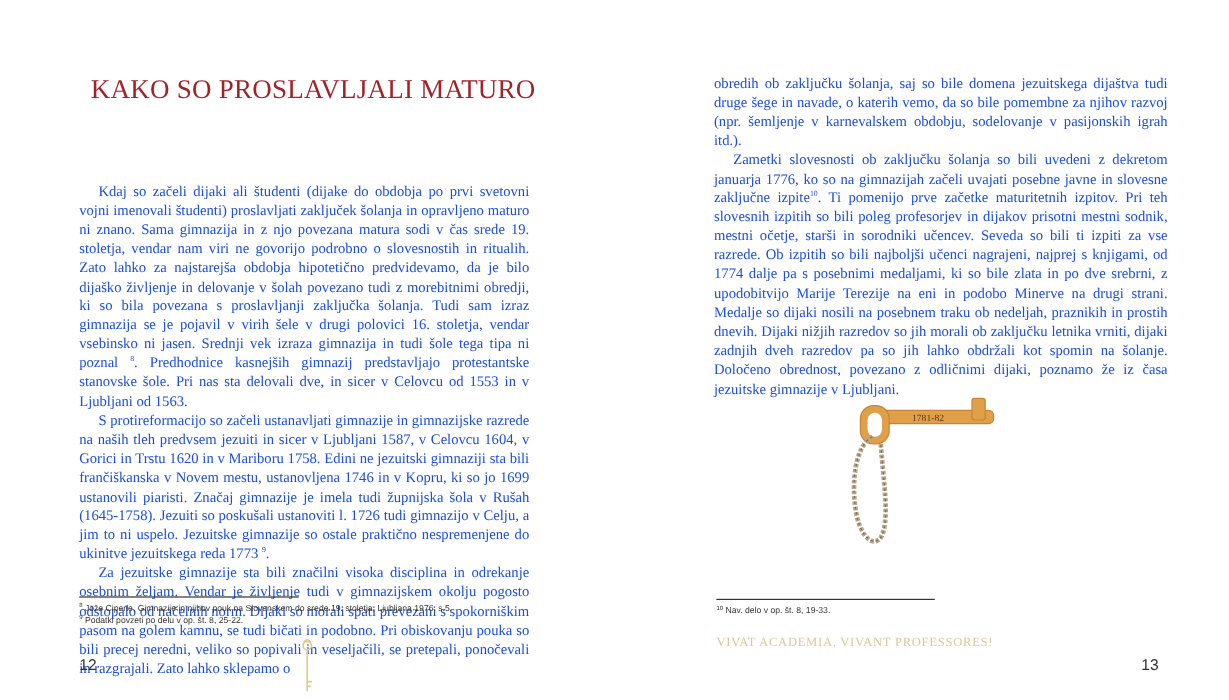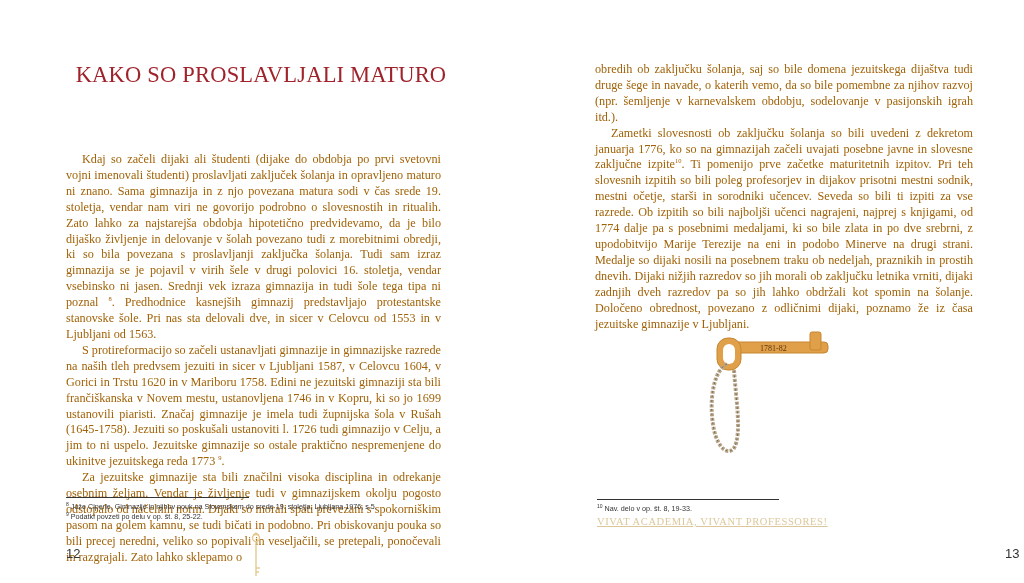--- a/index.html
+++ b/index.html
@@ -21,21 +21,21 @@
     font-family: "Liberation Serif", serif;
     font-size: 22.5px; line-height: 26px;
     letter-spacing: 0.2px;
   }
   .title span { display: block; }
 
   .body-text {
     position: absolute;
     font-size: 12.2px; line-height: 15.9px;
     text-align: justify;
-    color: #a16207;
+    color: #1d4ed8;
   }
   .body-text p { margin: 0; text-indent: 16px; }
   .body-text p.noindent { text-indent: 0; }
   .left-body { left: 66px; top: 152px; width: 375px; }
   .right-body { left: 595px; top: 62px; width: 378px; }
   sup { font-size: 6.5px; line-height: 0; vertical-align: 5px; }
 
   .fn-rule { position: absolute; height: 1px; background: #333; }
   .left-rule { left: 66px; top: 497px; width: 183px; }
   .right-rule { left: 597px; top: 499px; width: 182px; }
@@ -48,28 +48,27 @@
   .footnotes sup { font-size: 5px; vertical-align: 3px; }
   .left-fn { left: 66px; top: 502px; }
   .right-fn { left: 597px; top: 504px; }
 
   .page-num {
     position: absolute; top: 546px;
     font-family: "Liberation Sans", "DejaVu Sans", sans-serif;
     font-size: 13px; color: #333;
   }
   .pn-left { left: 66px; }
-  .pn-right { left: 1005px; }
+  .pn-right { left: 951px; }
 
   .running-head {
-    position: absolute; left: 597px; top: 516px;
+    position: absolute; left: 597px; top: 530px;
     font-family: "Liberation Serif", serif;
     font-size: 10.5px; letter-spacing: 0.6px;
     color: #dcc79a;
-    text-decoration: underline;
   }
   .small-key { position: absolute; left: 249px; top: 532px; width: 14px; height: 46px; }
   .key-photo { position: absolute; left: 700px; top: 330px; width: 140px; height: 140px; }
 </style>
 </head>
 <body>
 
 <div class="page page-left">
   <h1 class="title" style="margin:0;font-weight:normal;">
     <span>KAKO SO PROSLAVLJALI MATURO</span>

